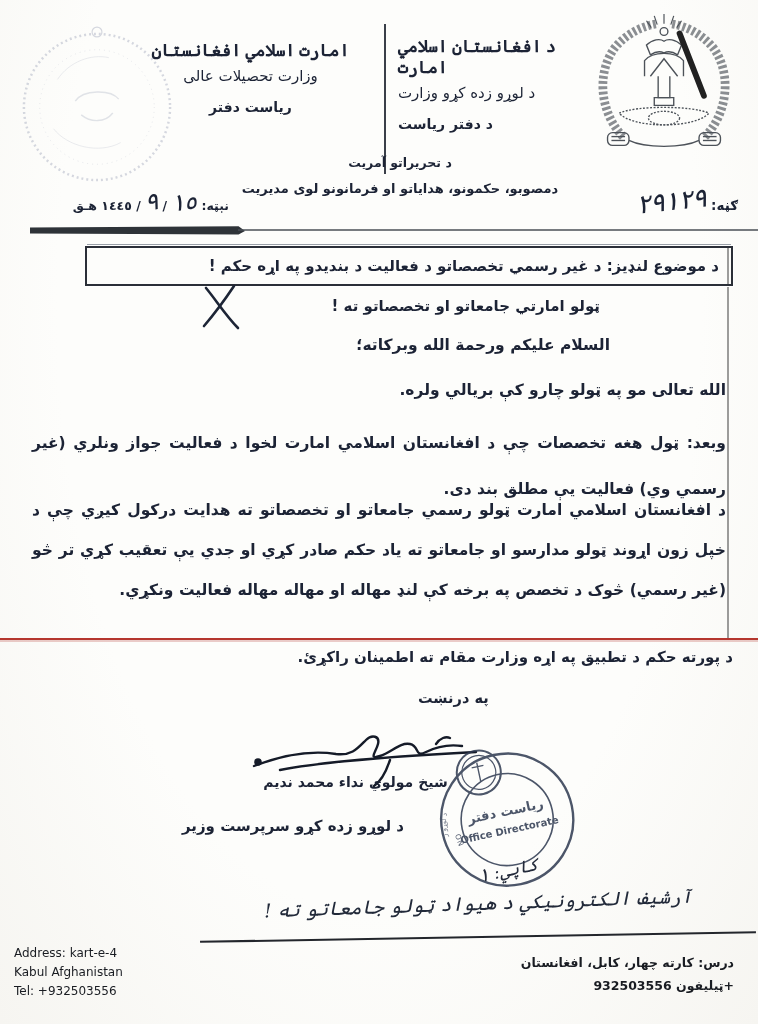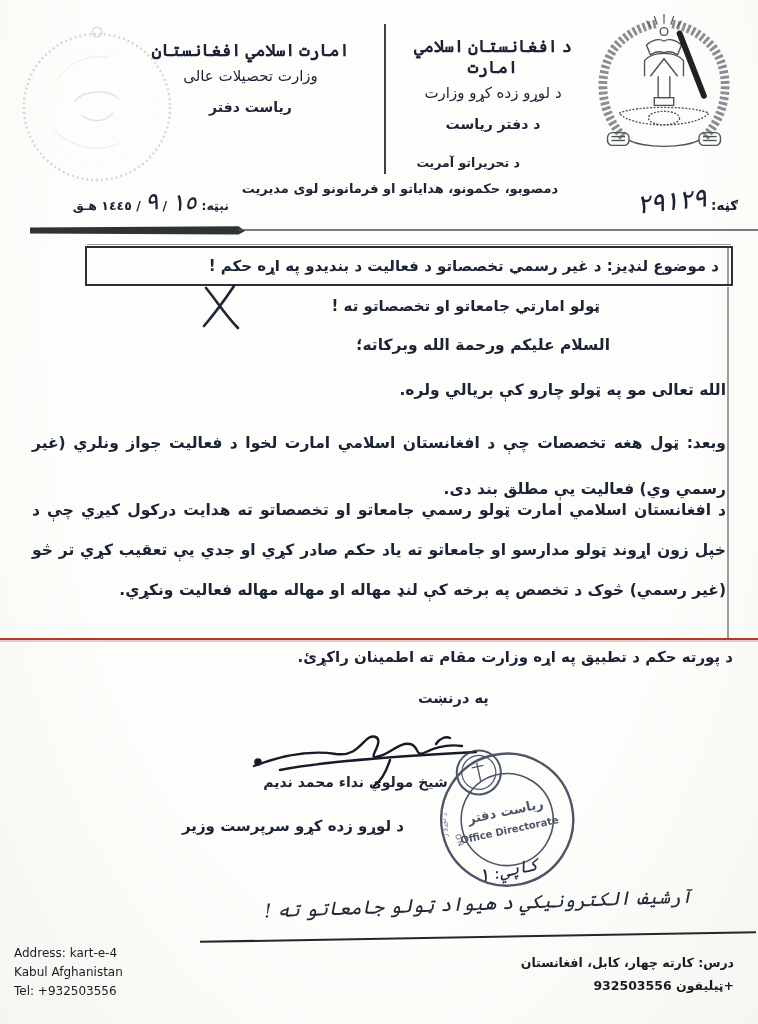--- a/index.html
+++ b/index.html
@@ -15,27 +15,27 @@
   }
   .abs{position:absolute;}
   .rtl{direction:rtl;}
   .ltr{direction:ltr;}
 
   
   .bismillah{top:12px;left:332px;width:170px;text-align:center;
     font-size:15px;font-weight:bold;font-family:"DejaVu Serif",serif;
     letter-spacing:-1px;}
   .hdr-divider{top:24px;left:384px;width:2px;height:150px;background:#3a3f49;}
-  .hdr-col-right{top:36px;left:398px;width:190px;text-align:center;}
+  .hdr-col-right{top:36px;left:398px;width:190px;text-align:left;}
   .hdr-col-left{top:40px;left:128px;width:245px;text-align:center;}
   .hdr-line1{font-size:17px;font-weight:bold;font-family:Liberation Serif, serif;
     letter-spacing:-0.5px;margin-bottom:6px;}
   .hdr-line2{font-size:15px;font-weight:normal;margin-bottom:14px;}
   .hdr-line3{font-size:14px;font-weight:bold;}
-  .admin1{top:155px;left:280px;width:240px;font-size:12.5px;font-weight:bold;}
+  .admin1{top:155px;left:280px;width:240px;text-align:center;font-size:12.5px;font-weight:bold;}
   .admin2{top:181px;left:200px;width:400px;text-align:center;font-size:13px;font-weight:bold;}
 
   .doc-number{top:188px;right:20px;font-size:13.5px;font-weight:bold;direction:rtl;}
   .hand{font-family:"DejaVu Serif",serif;font-style:italic;}
   .hand-num{display:inline-block;font-size:24px;transform:rotate(-6deg);
     font-weight:normal;letter-spacing:2px;}
   .doc-date{top:190px;left:14px;width:215px;direction:rtl;text-align:right;
     font-size:12.5px;font-weight:bold;}
   .hand-day{display:inline-block;font-size:22px;transform:rotate(-8deg);font-weight:normal;}
 

